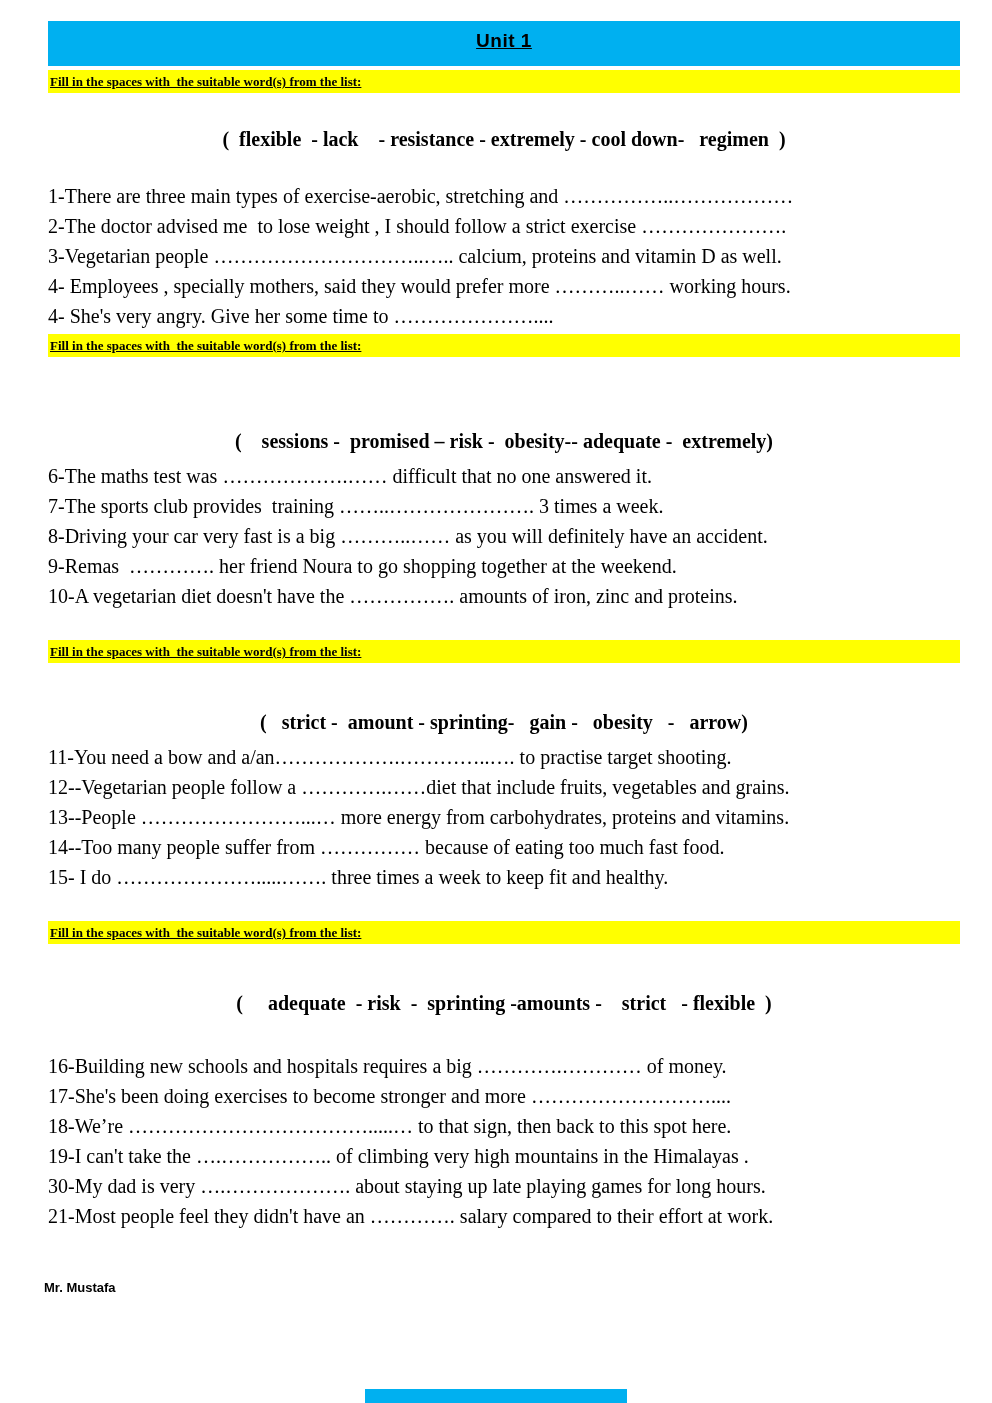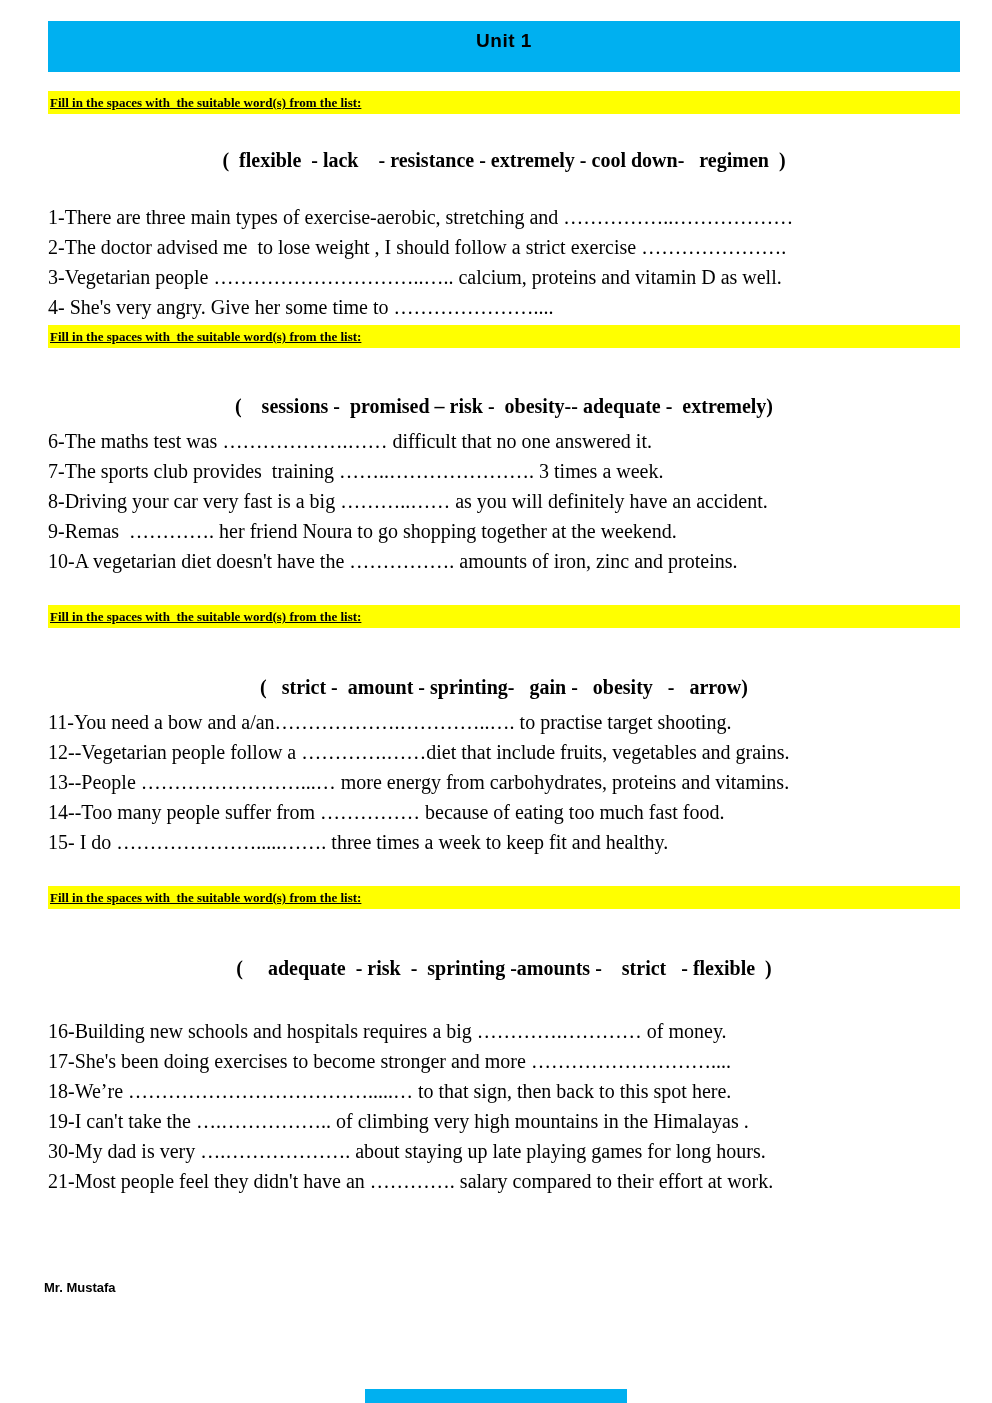--- a/index.html
+++ b/index.html
@@ -13,26 +13,27 @@
     position: relative;
     font-family: "Liberation Serif", serif;
     color: #000000;
     overflow: hidden;
   }
   .content {
     padding: 21px 32px 0 48px;
   }
   .header-bar {
     width: 912px;
-    height: 51px;
+    height: 45px;
     background: #00b0f0;
     display: flex;
     align-items: flex-start;
     justify-content: center;
-    margin-bottom: 19px;
+    margin-bottom: 4px;
+    text-decoration: underline;
   }
   .unit-title {
     font-family: "Liberation Sans", sans-serif;
     font-weight: bold;
     font-size: 19px;
     margin-top: 9px;
     letter-spacing: 0.5px;
   }
   .section-heading {
     width: 910px;
@@ -51,21 +52,21 @@
     font-size: 20px;
     white-space: pre-wrap;
   }
   .sentence {
     margin: 0;
     font-size: 20px;
     line-height: 30px;
     white-space: pre-wrap;
   }
   .section1 .word-list { margin: 35px 0 30px 0; text-align: center; }
-  .section2 .word-list { margin: 47px 0 8px 0; }
+  .section2 .word-list { margin: 73px 0 8px 0; }
   .section3 .word-list { margin: 48px 0 8px 0; }
   .section4 .word-list { margin: 48px 0 36px 0; }
   .section2 { margin-top: 3px; }
   .section3 { margin-top: 29px; }
   .section4 { margin-top: 29px; }
   .footer-name {
     position: absolute;
     left: 44px;
     top: 1280px;
     font-family: "Liberation Sans", sans-serif;
@@ -92,20 +93,21 @@
   </div>
 
   <section class="section section1">
     <div class="section-heading">
       <span>Fill in the spaces with  the suitable word(s) from the list:</span>
     </div>
     <div class="word-list">(  flexible  - lack    - resistance - extremely - cool down-   regimen  )</div>
     <p class="sentence">1-There are three main types of exercise-aerobic, stretching and ……………..………………</p>
     <p class="sentence">2-The doctor advised me  to lose weight , I should follow a strict exercise ………………….</p>
     <p class="sentence">3-Vegetarian people …………………………..….. calcium, proteins and vitamin D as well.</p>
+    <p class="sentence">4- Employees , specially mothers, said they would prefer more ………..…… working hours.</p>
     <p class="sentence">4- She's very angry. Give her some time to …………………....</p>
   </section>
 
   <section class="section section2">
     <div class="section-heading">
       <span>Fill in the spaces with  the suitable word(s) from the list:</span>
     </div>
     <div class="word-list">(    sessions -  promised – risk -  obesity-- adequate -  extremely)</div>
     <p class="sentence">6-The maths test was ……………….…… difficult that no one answered it.</p>
     <p class="sentence">7-The sports club provides  training ……..…………………. 3 times a week.</p>

